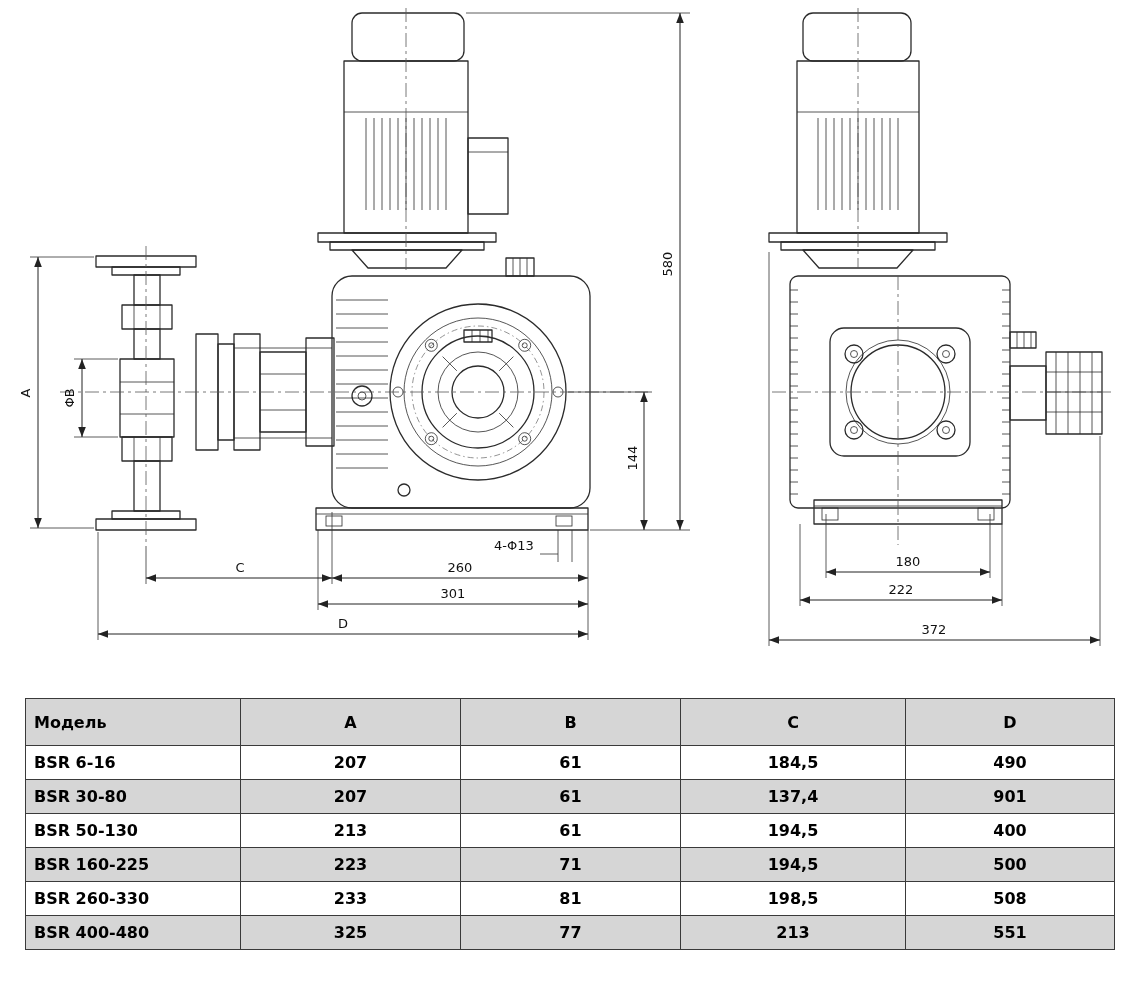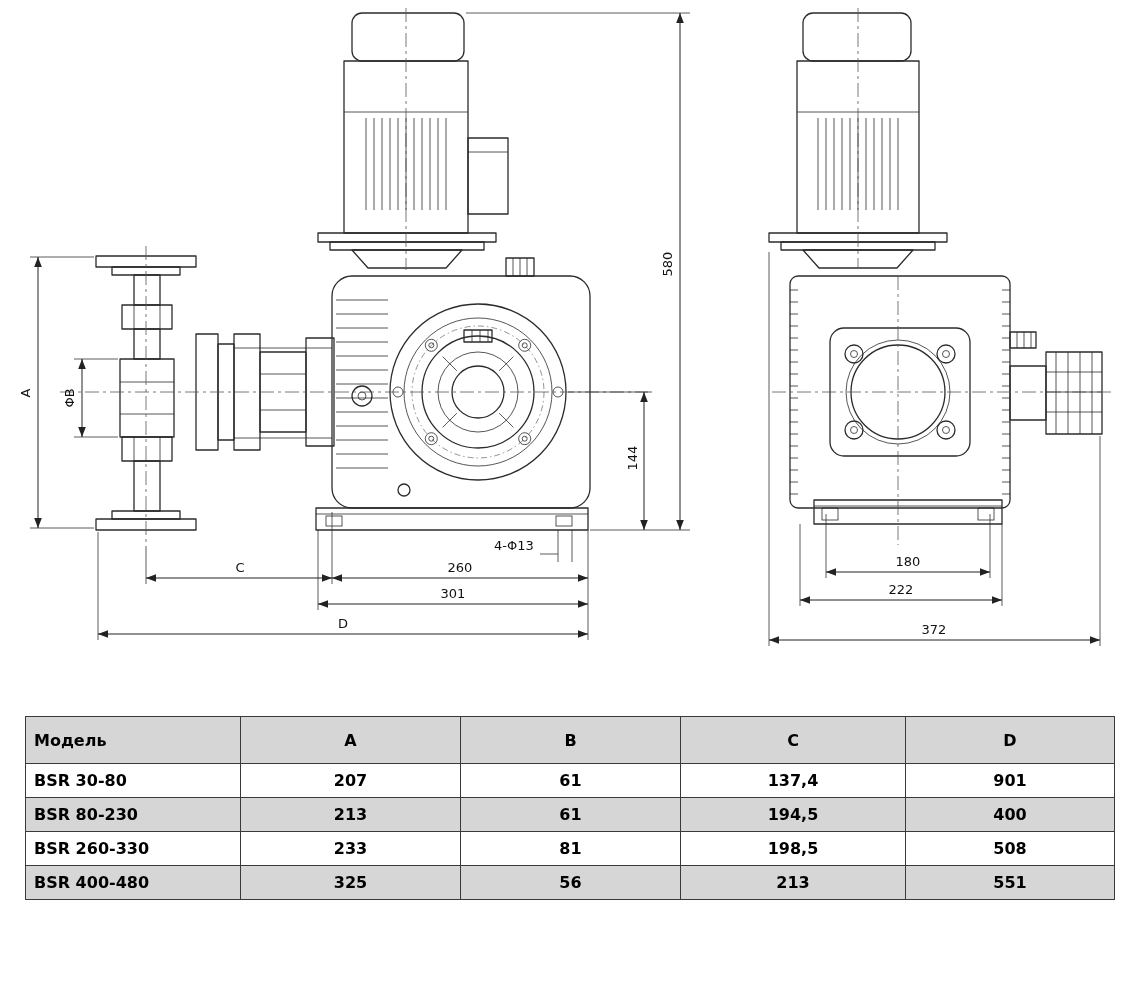--- a/index.html
+++ b/index.html
@@ -8,21 +8,21 @@
   svg{display:block;}
   
   .p{fill:none;stroke:#2b2b2b;stroke-width:1.3;stroke-linejoin:round;}
   .t{fill:none;stroke:#2b2b2b;stroke-width:0.8;}
   .d{fill:none;stroke:#222;stroke-width:1;}
   .e{fill:none;stroke:#333;stroke-width:0.8;}
   .c{fill:none;stroke:#555;stroke-width:0.8;stroke-dasharray:14 4 3 4;}
   .bc{fill:none;stroke:#666;stroke-width:0.7;stroke-dasharray:6 3 1.5 3;}
   text.lbl{font-family:"DejaVu Sans",sans-serif;font-size:13px;fill:#111;}
   
-  table.dims{border-collapse:collapse;table-layout:fixed;width:1089px;margin:36px 0 0 25px;
+  table.dims{border-collapse:collapse;table-layout:fixed;width:1089px;margin:18px 0 0 25px;
     font-family:"DejaVu Sans",sans-serif;font-size:16px;font-weight:bold;color:#000;}
   table.dims th,table.dims td{border:1px solid #3a3a3a;height:33px;text-align:center;padding:0;
     overflow:hidden;white-space:nowrap;}
   table.dims th{height:46px;}
   table.dims .model{text-align:left;padding-left:8px;}
   table.dims thead tr{background:#d6d6d6;}
   table.dims tbody tr:nth-child(even){background:#d6d6d6;}
 </style>
 </head>
 <body>
@@ -249,43 +249,57 @@
       <tr>
         <th class="model">Модель</th>
         <th>A</th>
         <th>B</th>
         <th>C</th>
         <th>D</th>
       </tr>
     </thead>
     <tbody>
       <tr>
+        <td class="model">BSR 6-16</td>
+        <td>207</td>
+        <td>61</td>
+        <td>184,5</td>
+        <td>490</td>
+      </tr>
+      <tr>
         <td class="model">BSR 30-80</td>
         <td>207</td>
         <td>61</td>
         <td>137,4</td>
         <td>901</td>
       </tr>
       <tr>
-        <td class="model">BSR 80-230</td>
+        <td class="model">BSR 50-130</td>
         <td>213</td>
         <td>61</td>
         <td>194,5</td>
         <td>400</td>
+      </tr>
+      <tr>
+        <td class="model">BSR 160-225</td>
+        <td>223</td>
+        <td>71</td>
+        <td>194,5</td>
+        <td>500</td>
       </tr>
       <tr>
         <td class="model">BSR 260-330</td>
         <td>233</td>
         <td>81</td>
         <td>198,5</td>
         <td>508</td>
       </tr>
       <tr>
         <td class="model">BSR 400-480</td>
         <td>325</td>
-        <td>56</td>
+        <td>77</td>
         <td>213</td>
         <td>551</td>
       </tr>
     </tbody>
   </table>
 
 </div>
 
 </body></html>

